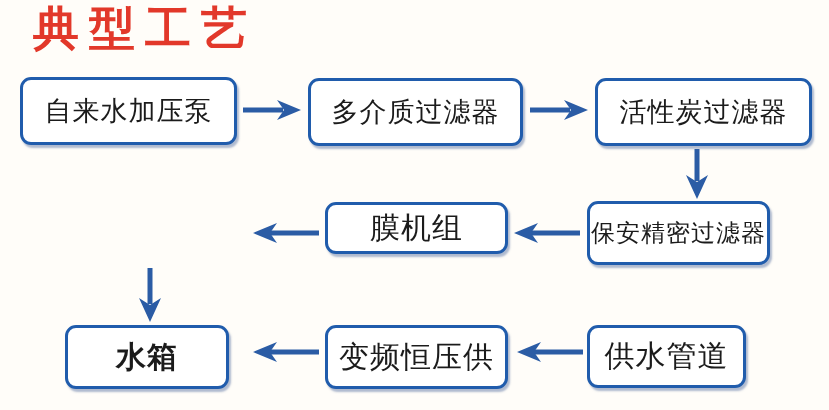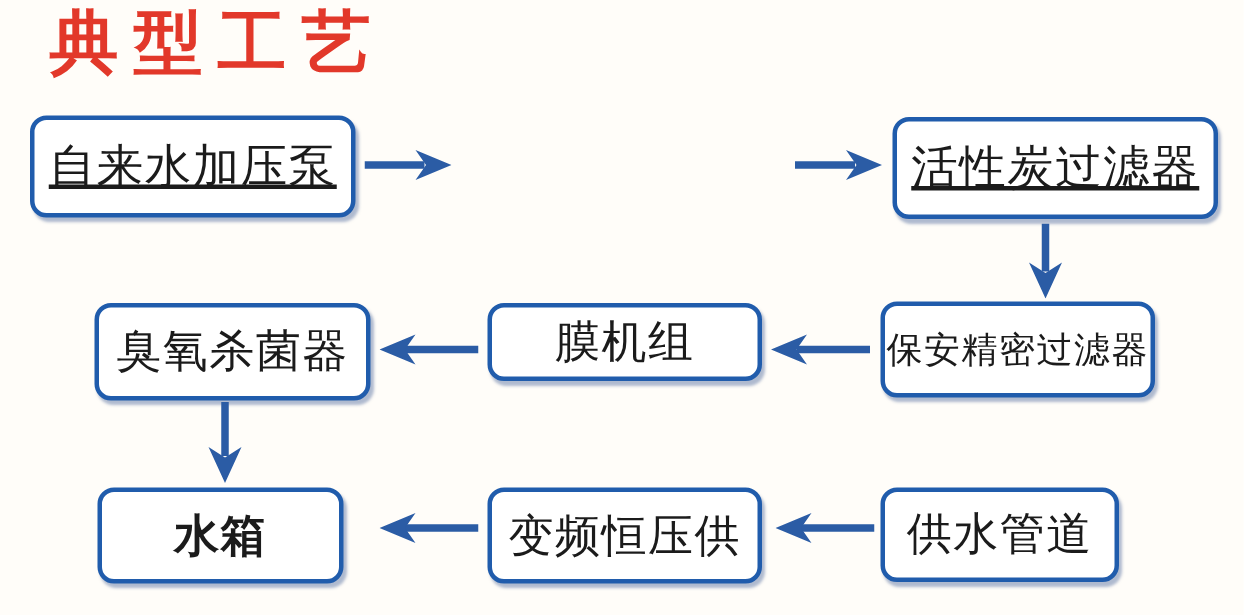--- a/index.html
+++ b/index.html
@@ -38,50 +38,50 @@
     align-items: center;
     justify-content: center;
     background: var(--box-fill);
     border: 3px solid var(--box-border-blue);
     border-radius: 11px;
     box-shadow: 2px 3px 2px rgba(96, 120, 165, 0.5);
     color: var(--text-dark);
     font-size: 30px;
     white-space: nowrap;
   }
-  .node.wide { font-size: 31px; text-decoration: underline; }
+  .node.wide { font-size: 27px; }
   .node.compact { font-size: 24px; border-radius: 11px; }
   .node .node-label { letter-spacing: 1px; }
   .arrow { position: absolute; }
   .arrow svg { display: block; }
   .arrow .shaft { stroke: var(--arrow-blue); stroke-width: 5; fill: none; }
   .arrow .head { fill: var(--arrow-blue); stroke: none; }
 </style>
 </head>
 <body>
 
 <div class="canvas">
 
   <div class="page-title">典型工艺</div>
 
   <div class="node wide" style="left:20px; top:77px; width:217px; height:68px;">
     <span class="node-label">自来水加压泵</span>
   </div>
+  <div class="node wide" style="left:308px; top:78px; width:215px; height:68px;">
+    <span class="node-label">多介质过滤器</span>
+  </div>
   <div class="node wide" style="left:595px; top:78px; width:217px; height:68px;">
     <span class="node-label">活性炭过滤器</span>
   </div>
 
   <div class="node compact" style="left:587px; top:201px; width:183px; height:64px;">
     <span class="node-label">保安精密过滤器</span>
   </div>
   <div class="node" style="left:325px; top:202px; width:183px; height:52px;">
     <span class="node-label">膜机组</span>
-  </div>
-  <div class="node" style="left:63px; top:202px; width:184px; height:65px;">
-    <span class="node-label">臭氧杀菌器</span>
   </div>
 
   <div class="node" style="left:65px; top:325px; width:164px; height:64px;font-weight:bold;">
     <span class="node-label">水箱</span>
   </div>
   <div class="node" style="left:325px; top:325px; width:183px; height:64px;">
     <span class="node-label">变频恒压供</span>
   </div>
   <div class="node" style="left:587px; top:325px; width:159px; height:63px;justify-content:center;">
     <span class="node-label">供水管道</span>

